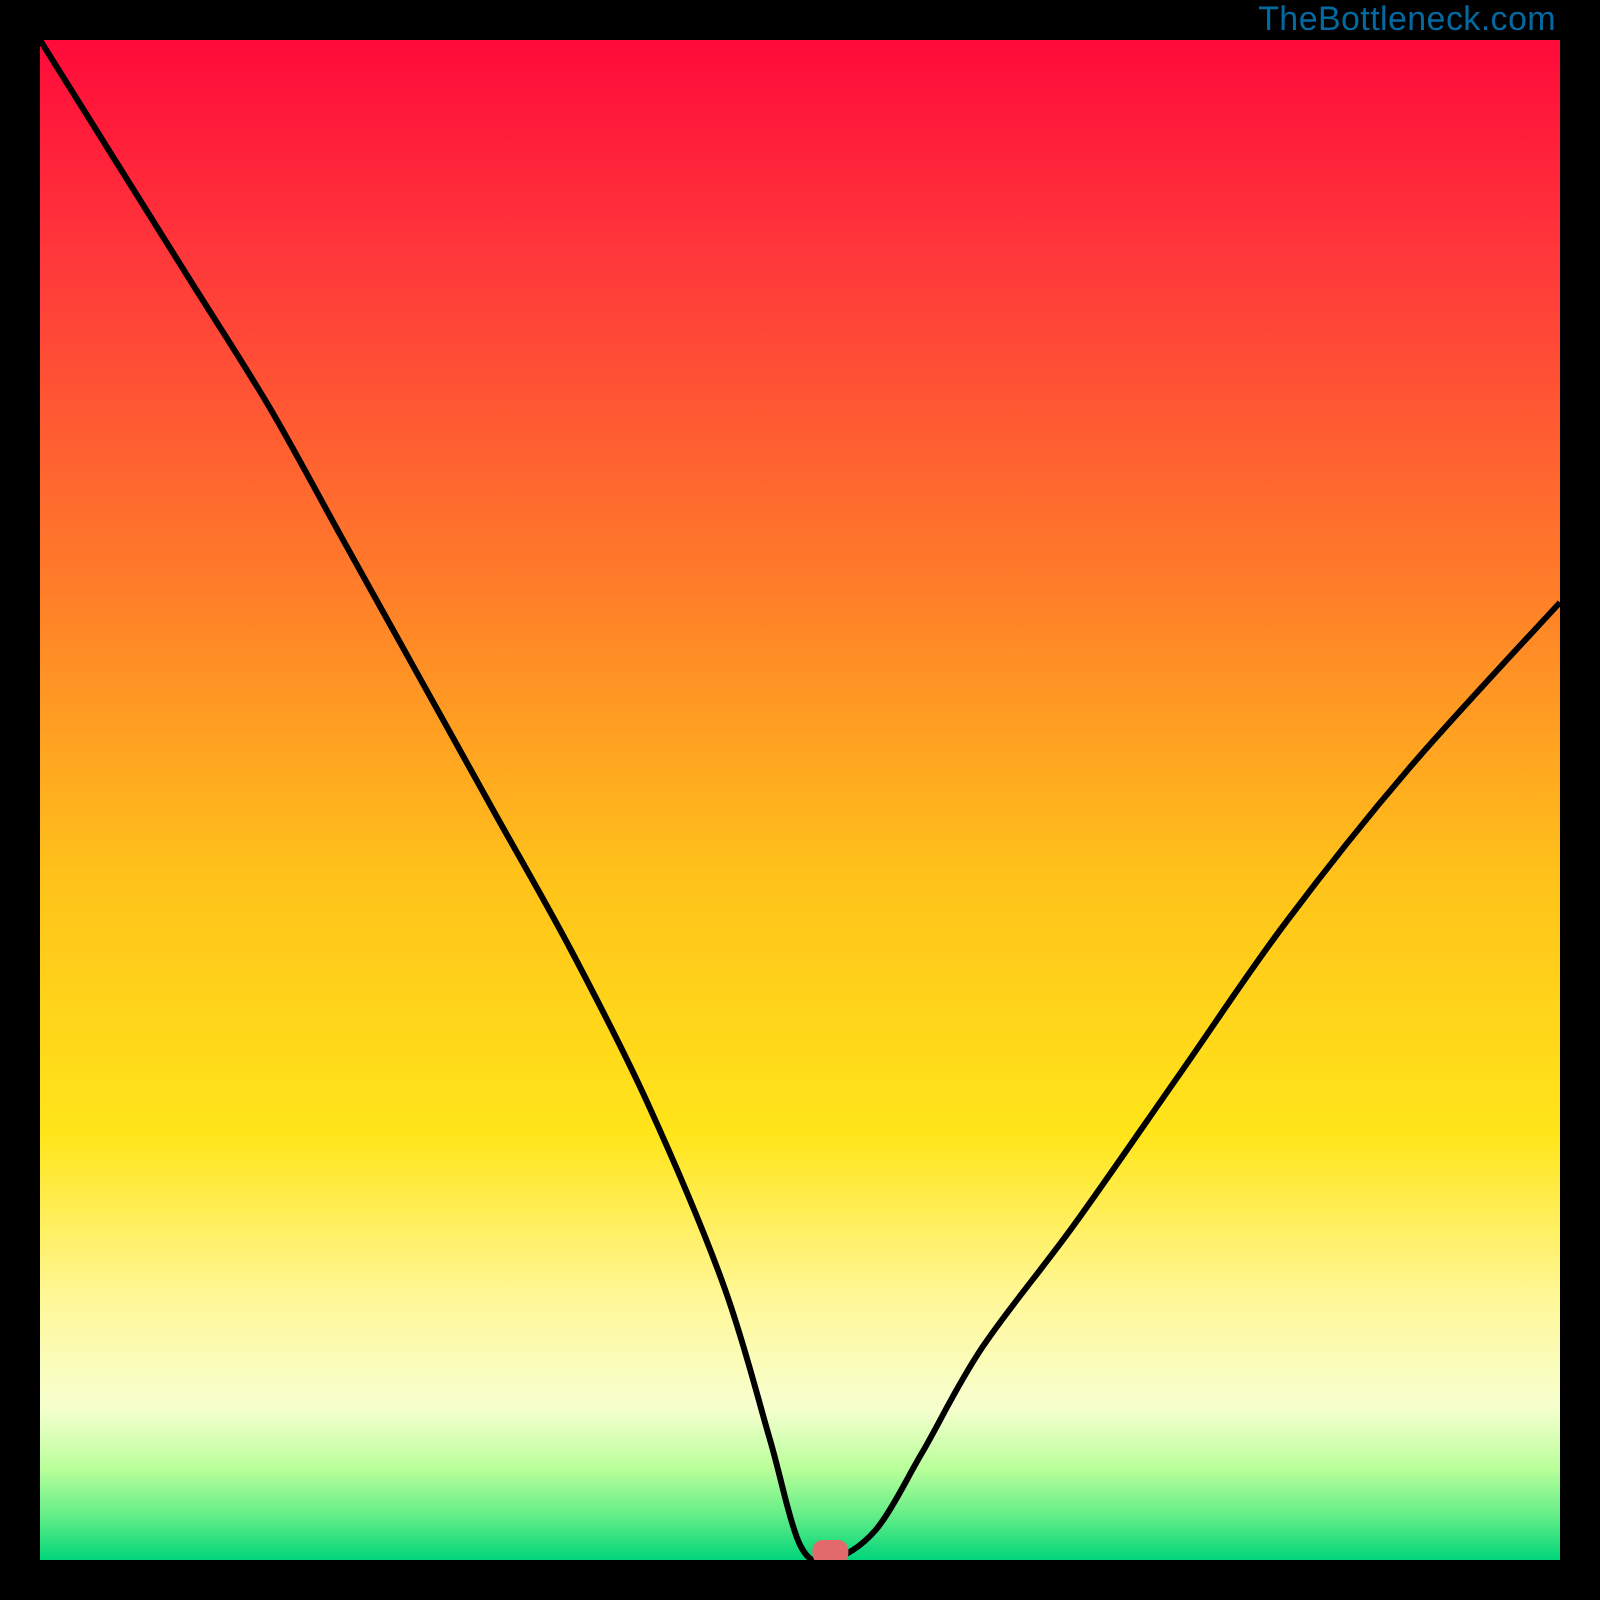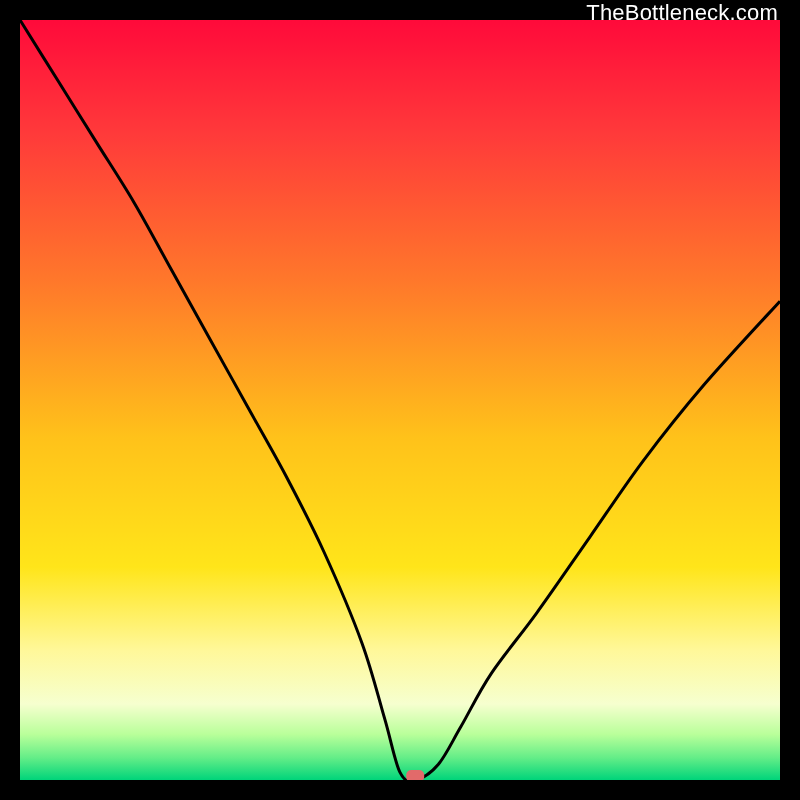--- a/index.html
+++ b/index.html
@@ -16,22 +16,22 @@
     top: 20px;
     width: 760px;
     height: 760px;
     background: #000;
   }
   .watermark {
     position: absolute;
     top: 0px;
     right: 22px;
     font-family: Arial, Helvetica, sans-serif;
-    font-size: 22px;
-    color: #ffffff;
+    font-size: 17px;
+    color: #0369a1;
     letter-spacing: 0.2px;
   }
   svg { display: block; }
 </style>
 </head>
 <body>
 
 <div class="watermark">TheBottleneck.com</div>
 
 <div class="frame">

